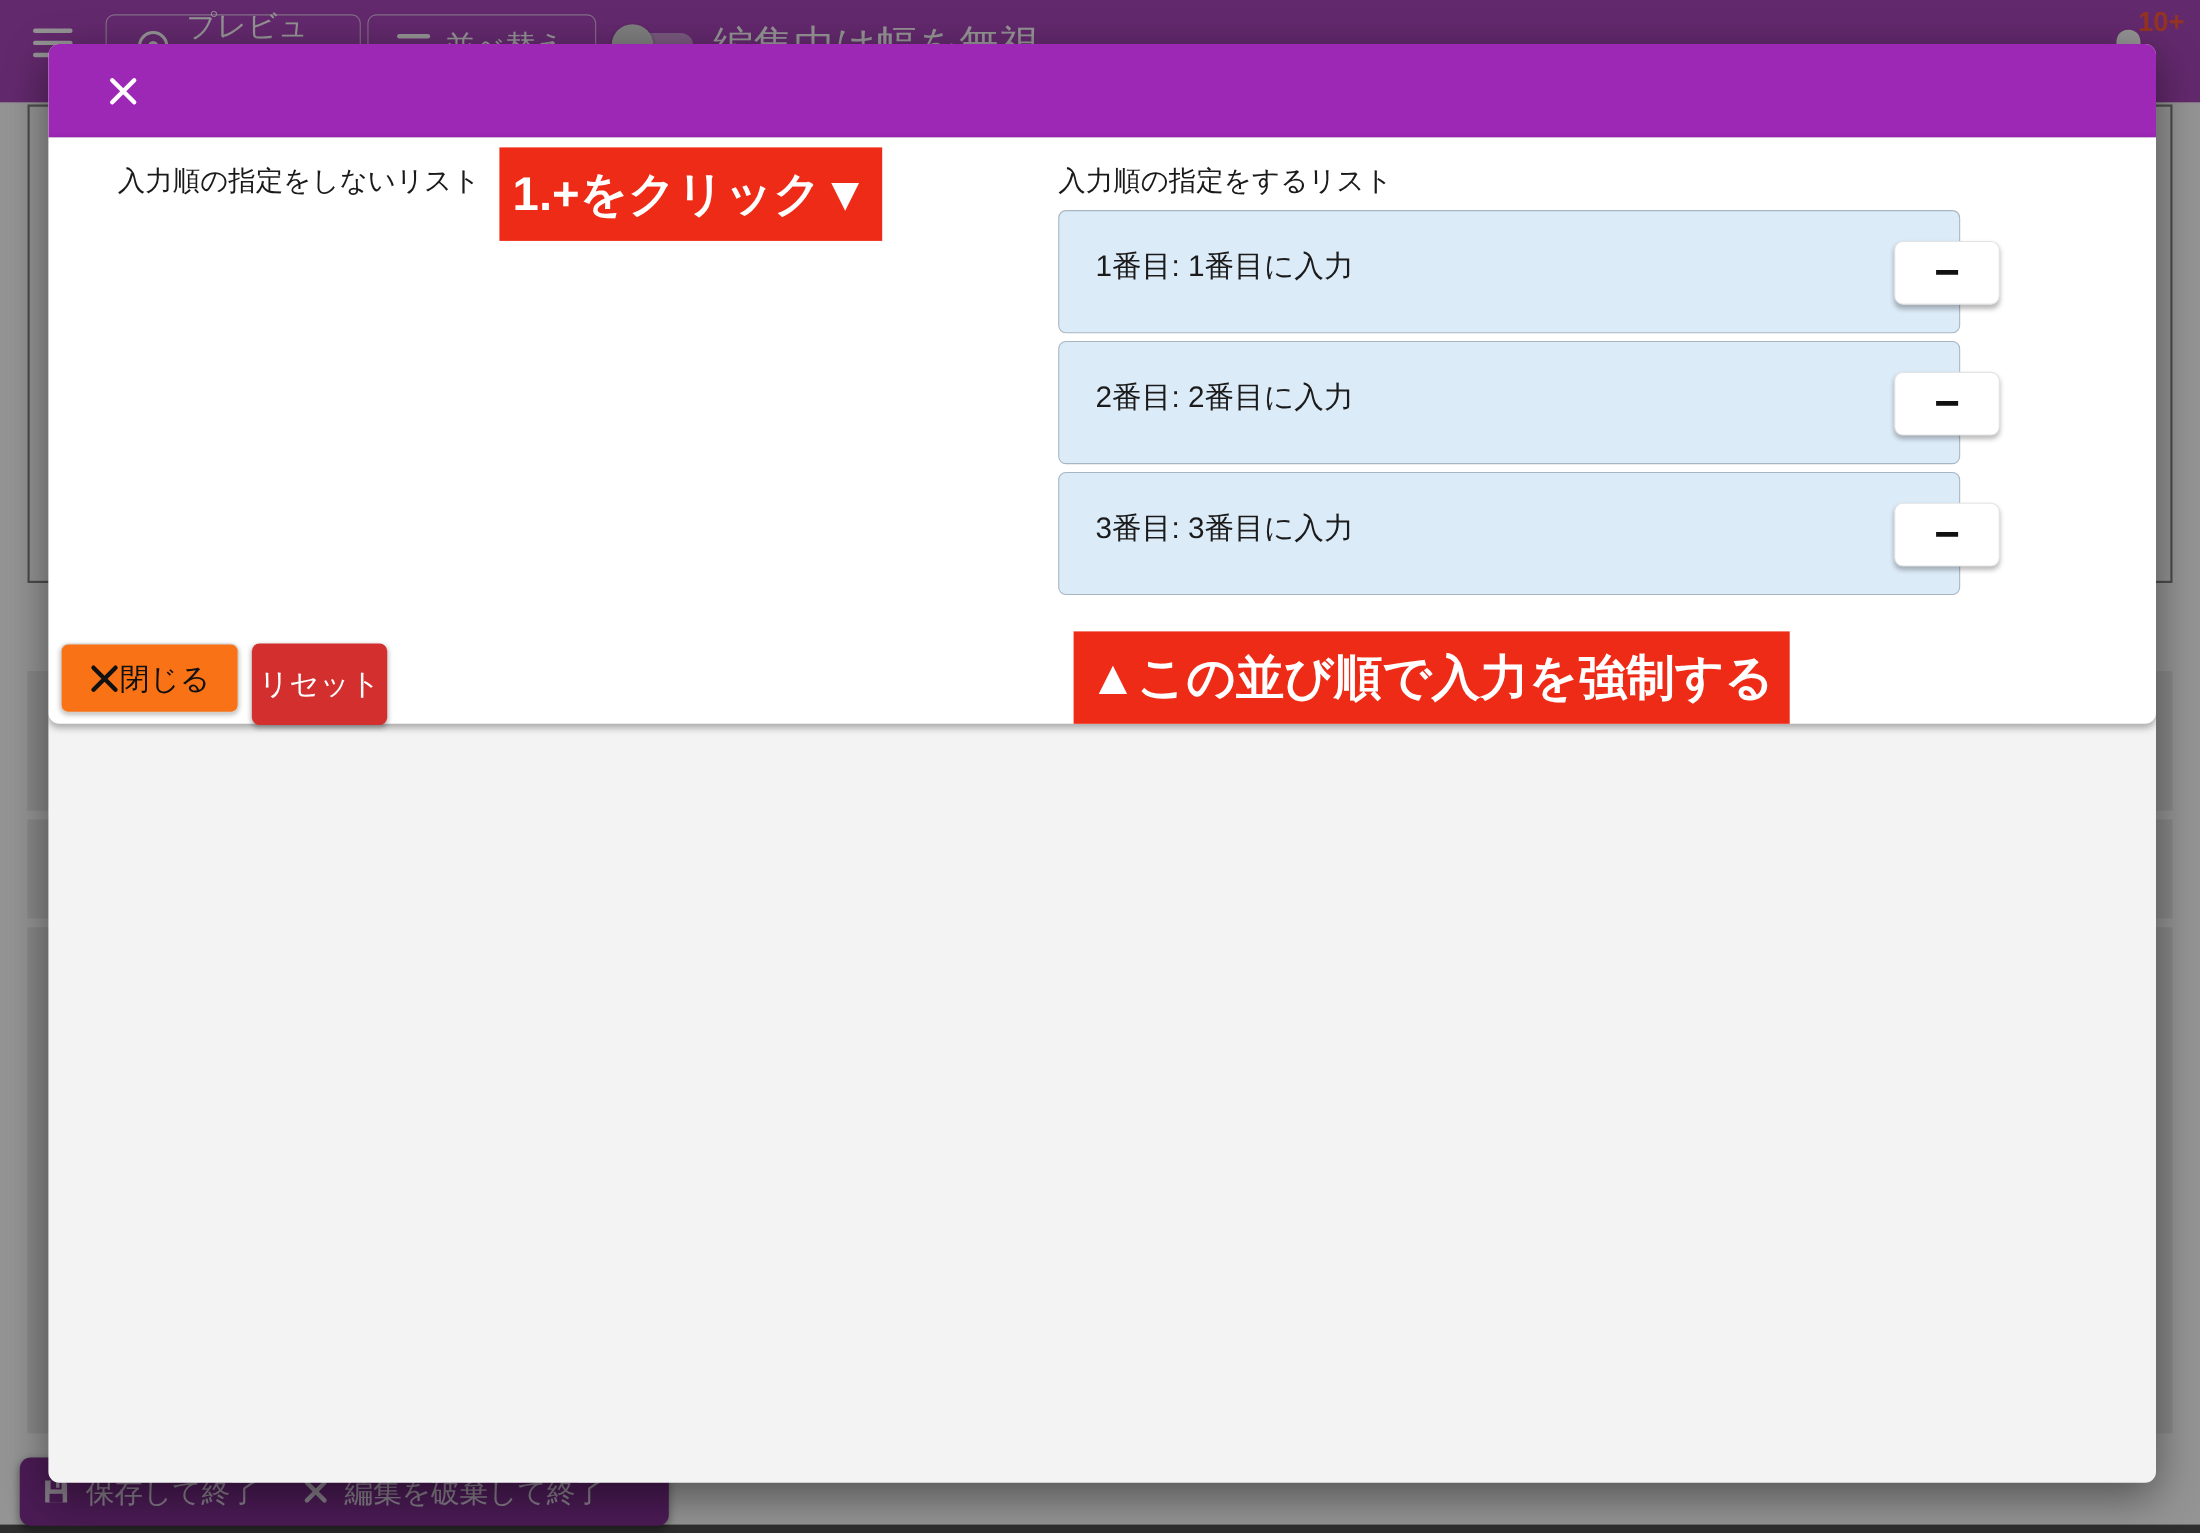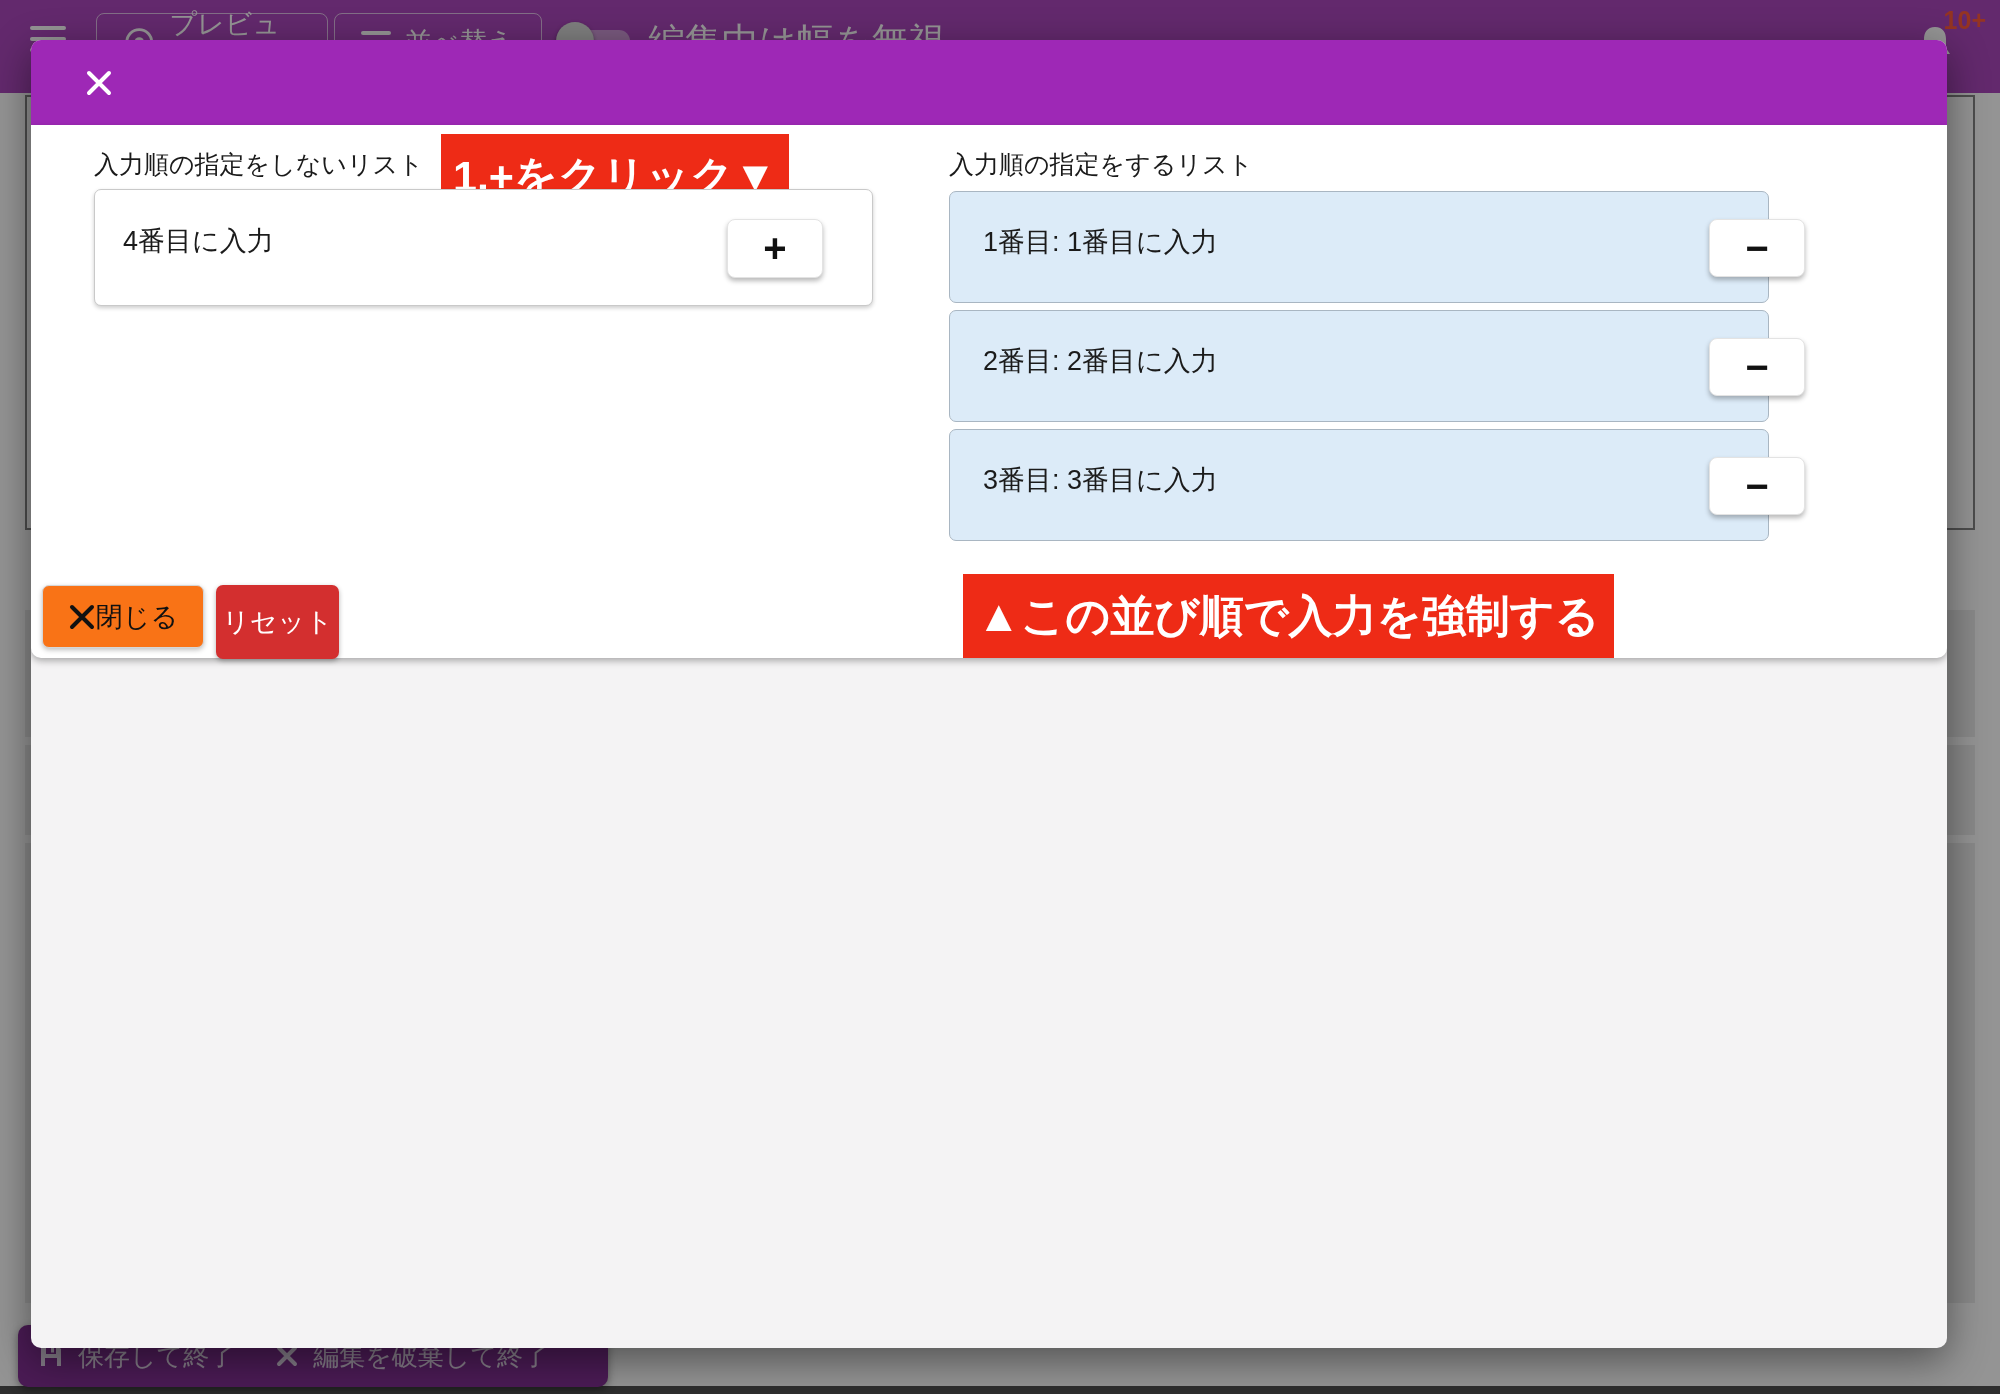--- a/index.html
+++ b/index.html
@@ -35,21 +35,21 @@
 
   .app-footer{position:absolute;left:18px;top:1325px;width:590px;height:62px;background:#822f93;
               border-radius:10px;box-shadow:0 3px 8px rgba(0,0,0,0.4);display:flex;align-items:center;}
   .af-btn{display:flex;align-items:center;gap:14px;color:#e6d9ec;font-size:26px;padding:0 20px;
           height:100%;white-space:nowrap;}
 
   
   .backdrop{position:absolute;inset:0;background:rgba(0,0,0,0.42);z-index:10;}
 
   
-  .modal{position:absolute;left:31px;top:40px;width:1916px;height:1308px;z-index:20;
+  .modal{position:absolute;left:44px;top:40px;width:1916px;height:1308px;z-index:20;
          background:#f4f3f4;border-radius:10px;overflow:hidden;
          box-shadow:0 12px 40px rgba(0,0,0,0.45);}
   .modal-header{position:absolute;left:0;top:0;width:100%;height:85px;background:#9e28b6;
                 box-shadow:0 3px 6px rgba(0,0,0,0.25);}
   .modal-close{position:absolute;left:52px;top:27px;width:32px;height:32px;cursor:pointer;}
   .white-sheet{position:absolute;left:0;top:85px;width:100%;height:533px;background:#fff;
                border-radius:0 0 10px 10px;box-shadow:0 3px 7px rgba(0,0,0,0.3);}
 
   .col-heading{position:absolute;font-size:25px;color:#1a1a1a;white-space:nowrap;}
   .heading-left{left:63px;top:108px;}
@@ -159,24 +159,20 @@
       <svg class="modal-close" viewBox="0 0 32 32">
         <path d="M6 6 L26 26 M26 6 L6 26" stroke="#fff" stroke-width="4" stroke-linecap="round"></path>
       </svg>
     </div>
 
     <div class="white-sheet"></div>
 
     <div class="col-heading heading-left">入力順の指定をしないリスト</div>
     <div class="annotation ann1">1.+をクリック▼</div>
 
-    <div class="unordered-card">
-      <span class="card-label">4番目に入力</span>
-      <button class="sq-btn plus-btn">+</button>
-    </div>
 
     <div class="col-heading heading-right">入力順の指定をするリスト</div>
 
     <div class="ordered-col">
       <div class="ordered-card">
         <span class="card-label">1番目: 1番目に入力</span>
         <button class="sq-btn minus-btn">−</button>
       </div>
       <div class="ordered-card">
         <span class="card-label">2番目: 2番目に入力</span>

